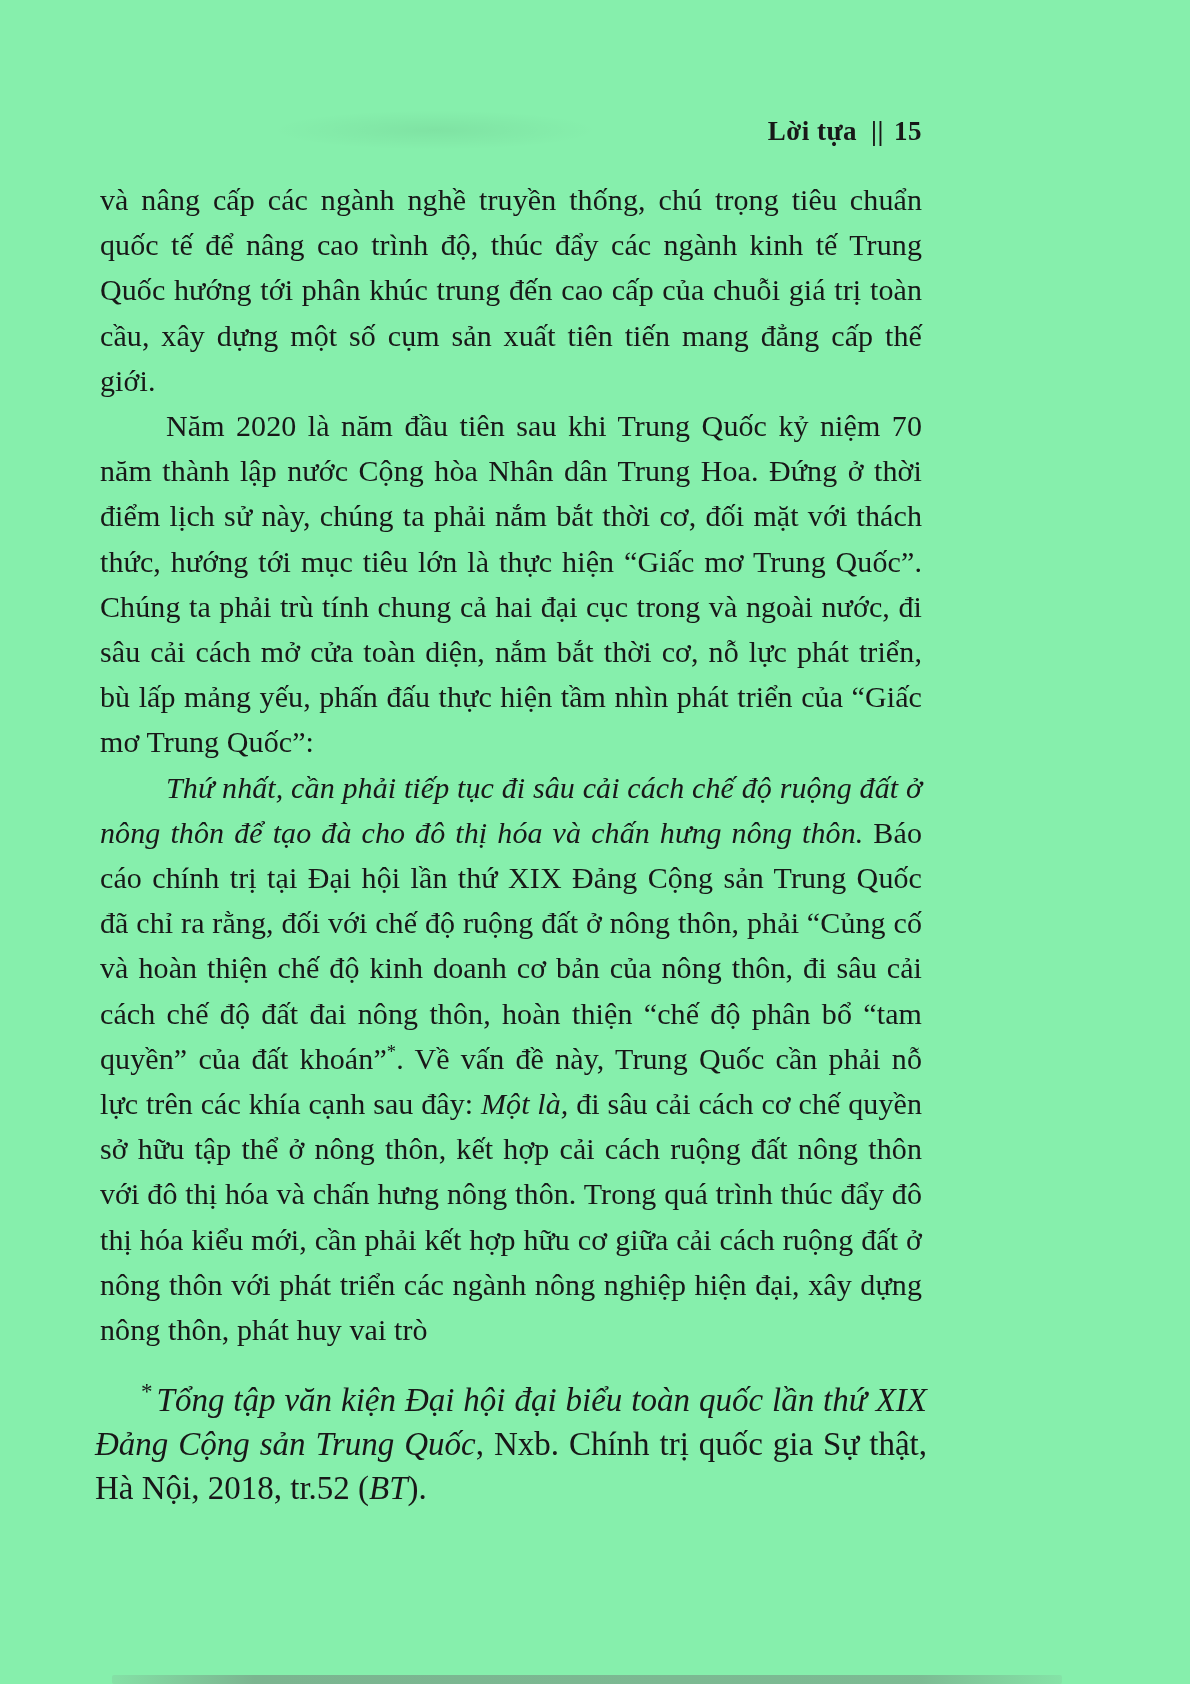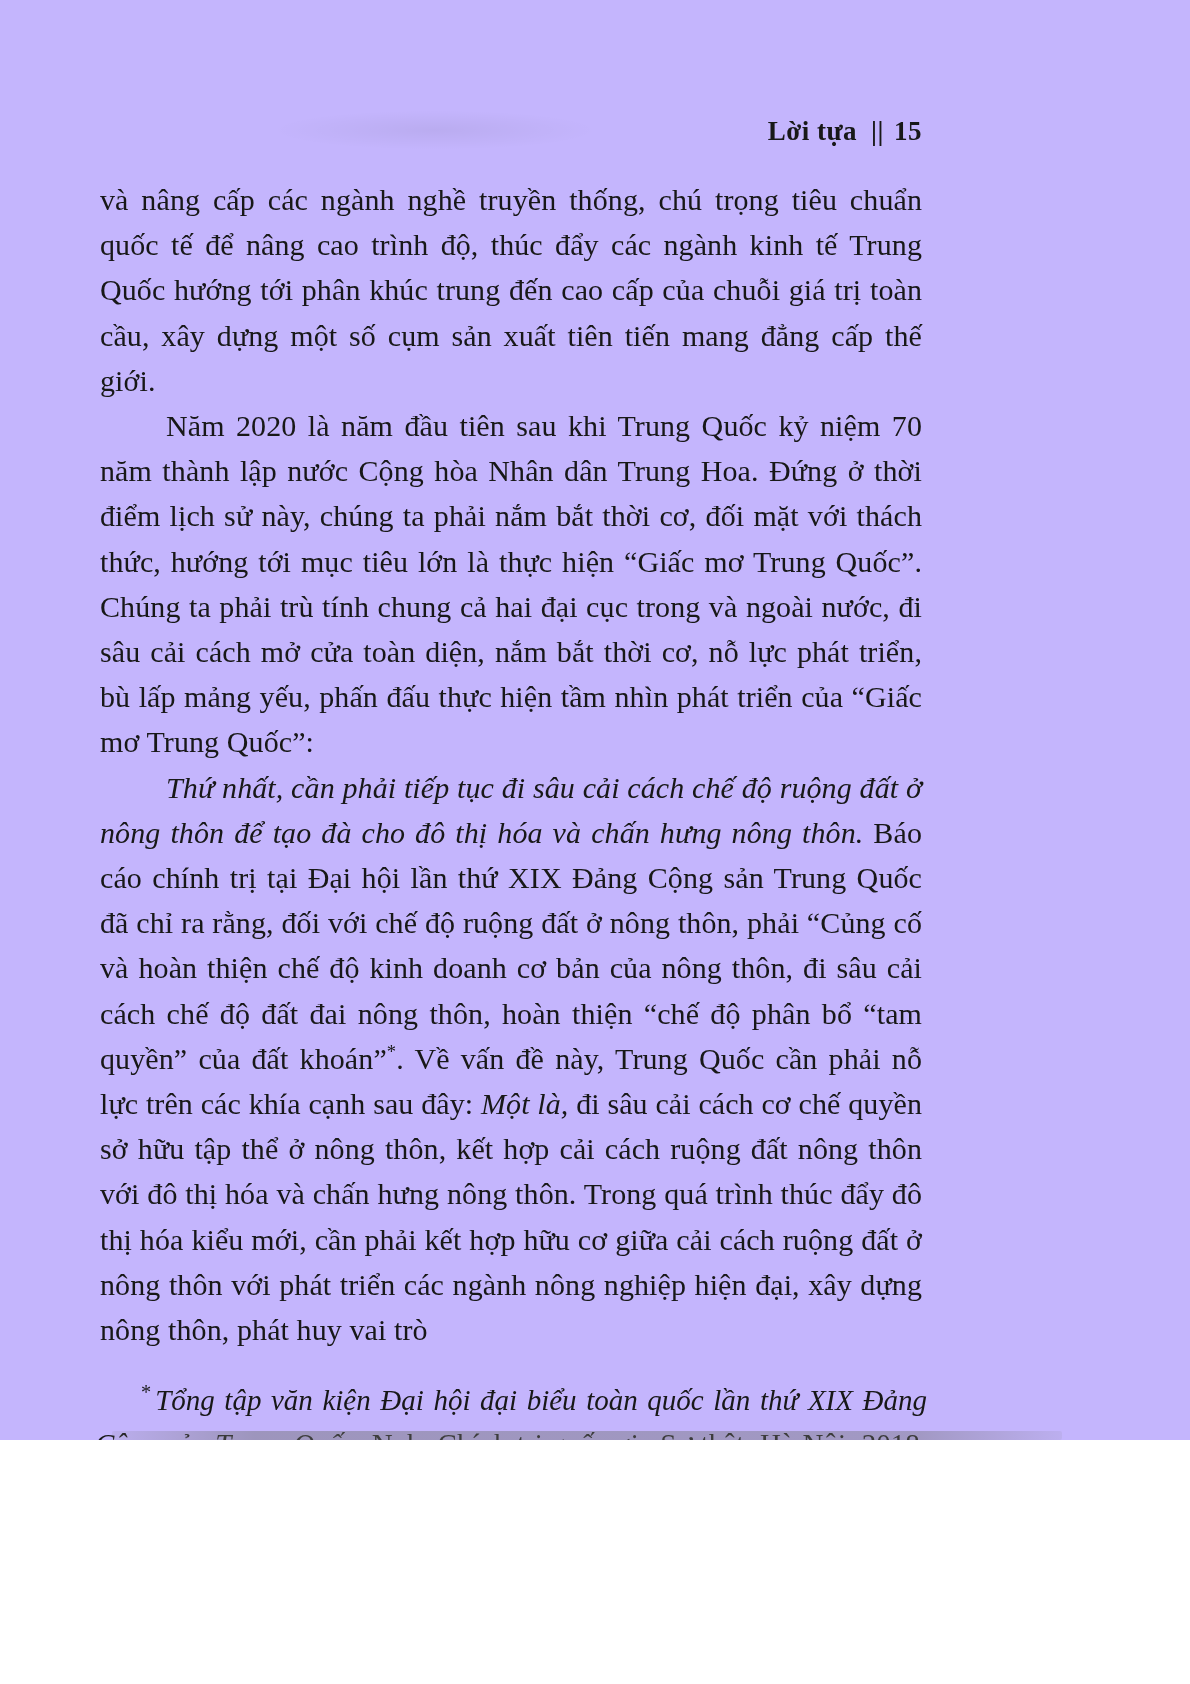--- a/index.html
+++ b/index.html
@@ -1,22 +1,22 @@
 <!DOCTYPE html>
 <html lang="vi"><head>
 <meta charset="utf-8">
 <style>
   * { margin: 0; padding: 0; box-sizing: border-box; }
   html, body { background: #ffffff; }
   .page {
     position: relative;
     width: 1190px;
-    height: 1440px;
+    height: 1684px;
     margin: 0 auto;
-    background: #c4b5fd;
+    background: #86efac;
     overflow: hidden;
     font-family: "Liberation Serif", serif;
     color: #181818;
   }
   
   .scan-smudge {
     position: absolute;
     left: 270px; top: 110px;
     width: 330px; height: 40px;
     background: radial-gradient(ellipse at center, rgba(0,0,0,0.05), rgba(0,0,0,0) 70%);
@@ -53,21 +53,21 @@
     font-size: 62%;
     vertical-align: super;
     line-height: 0;
   }
 
   .footnote {
     position: absolute;
     left: 95px;
     top: 1378px;
     width: 832px;
-    font-size: 29px;
+    font-size: 33px;
     line-height: 44px;
     text-align: justify;
   }
   .fn-para { text-indent: 46px; }
   .fn-marker {
     font-size: 70%;
     vertical-align: super;
     line-height: 0;
     margin-right: 4px;
   }

